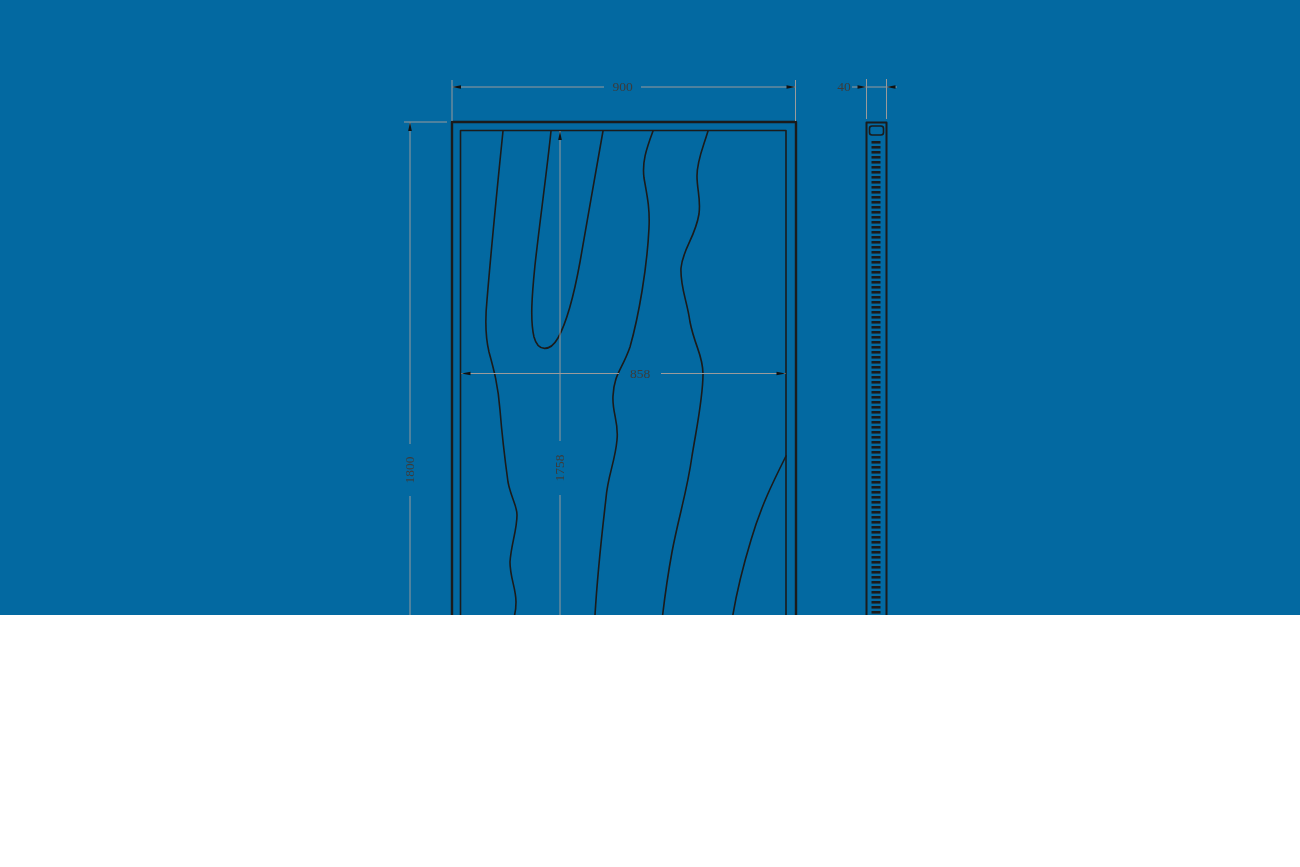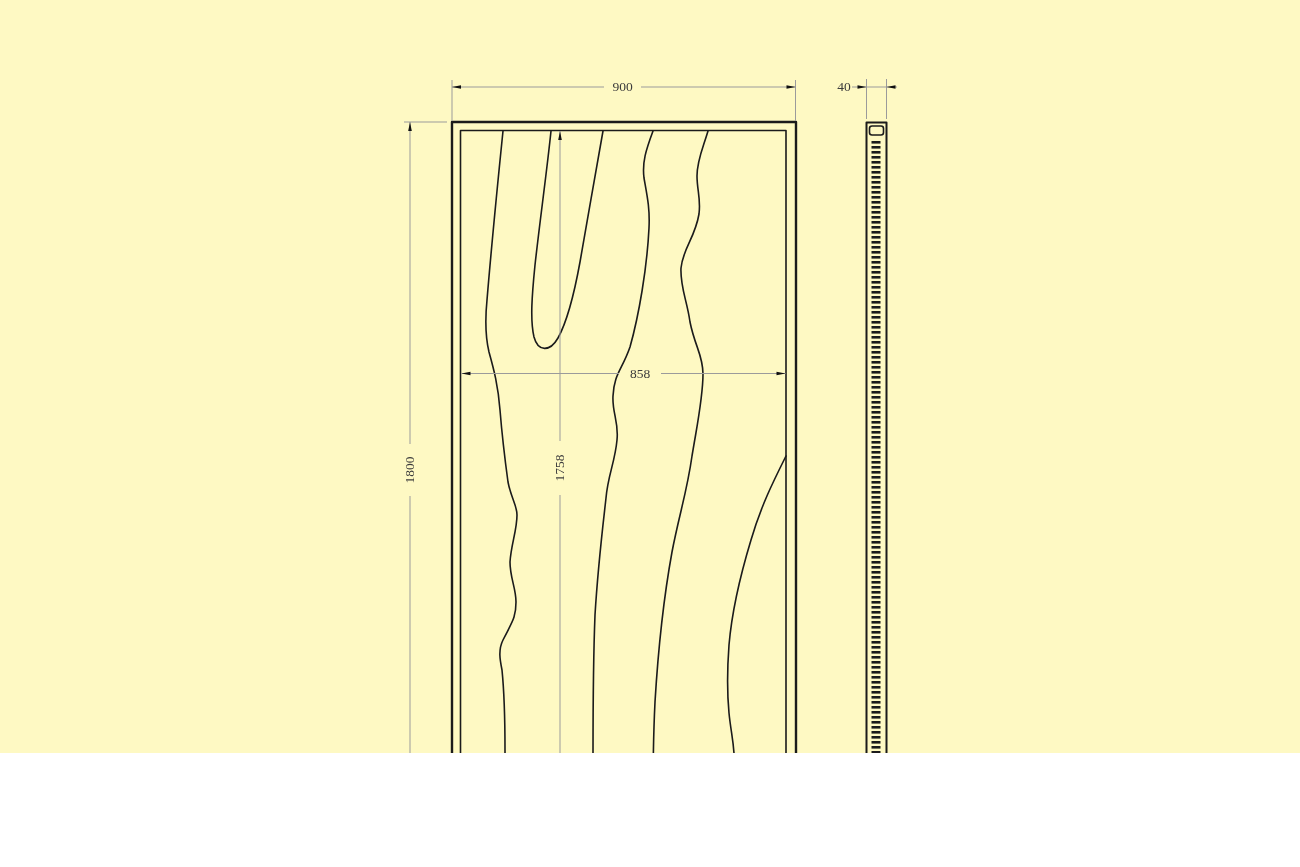--- a/index.html
+++ b/index.html
@@ -3,22 +3,22 @@
 <meta charset="utf-8">
 <style>
   html, body {
     margin: 0;
     padding: 0;
     background: #ffffff;
   }
   .canvas {
     position: relative;
     width: 1300px;
-    height: 753px;
-    background: #fef9c3;
+    height: 615px;
+    background: #0369a1;
     overflow: hidden;
     font-family: "Liberation Serif", serif;
   }
   svg text {
     font-family: "Liberation Serif", serif;
     font-size: 13.5px;
     fill: #3c3c3c;
   }
   .main-line {
     fill: none;

